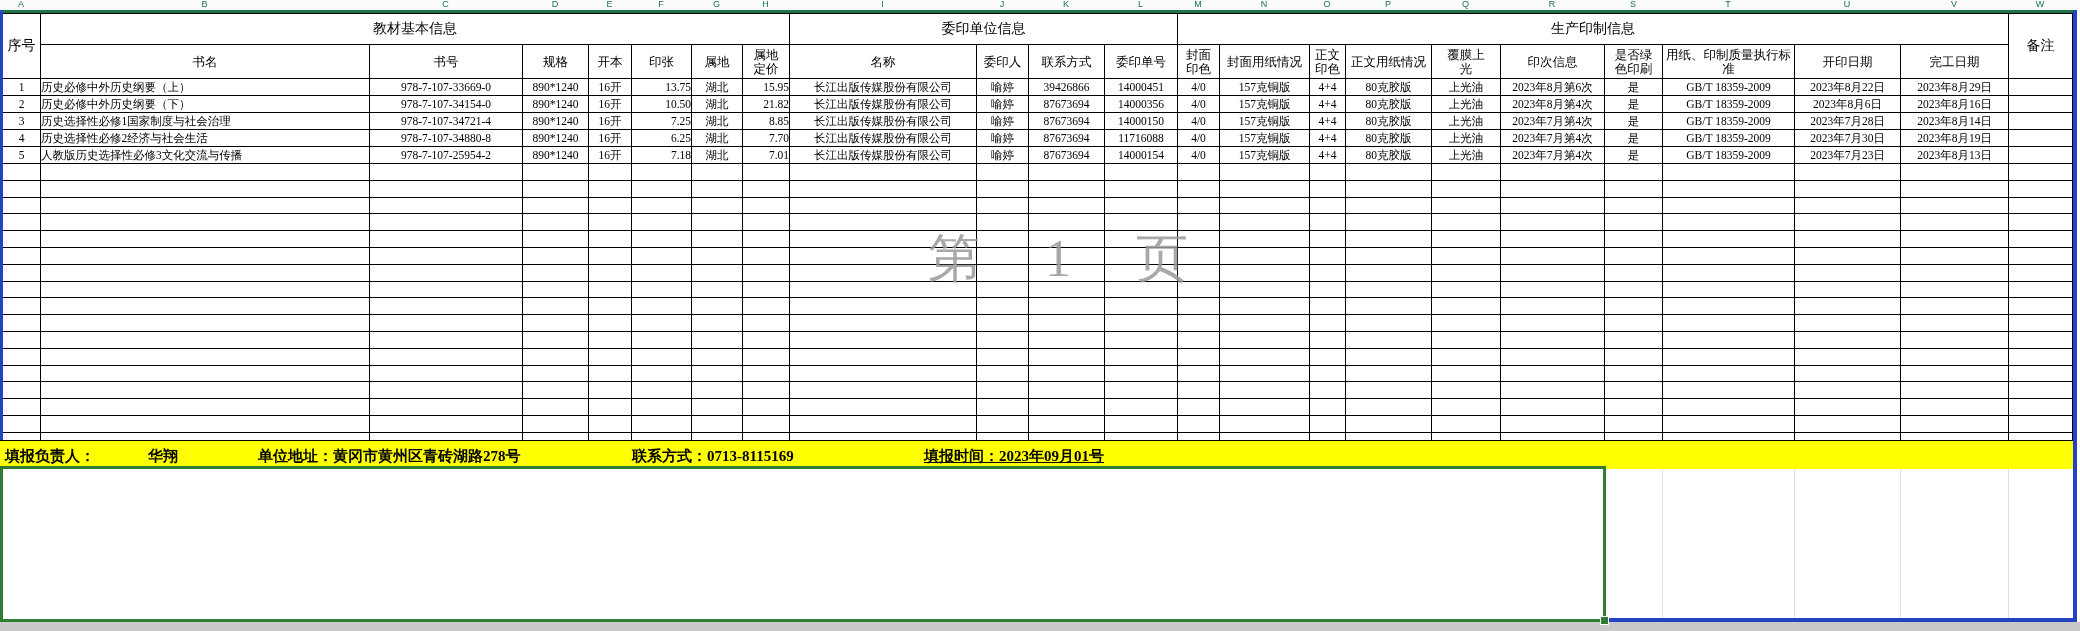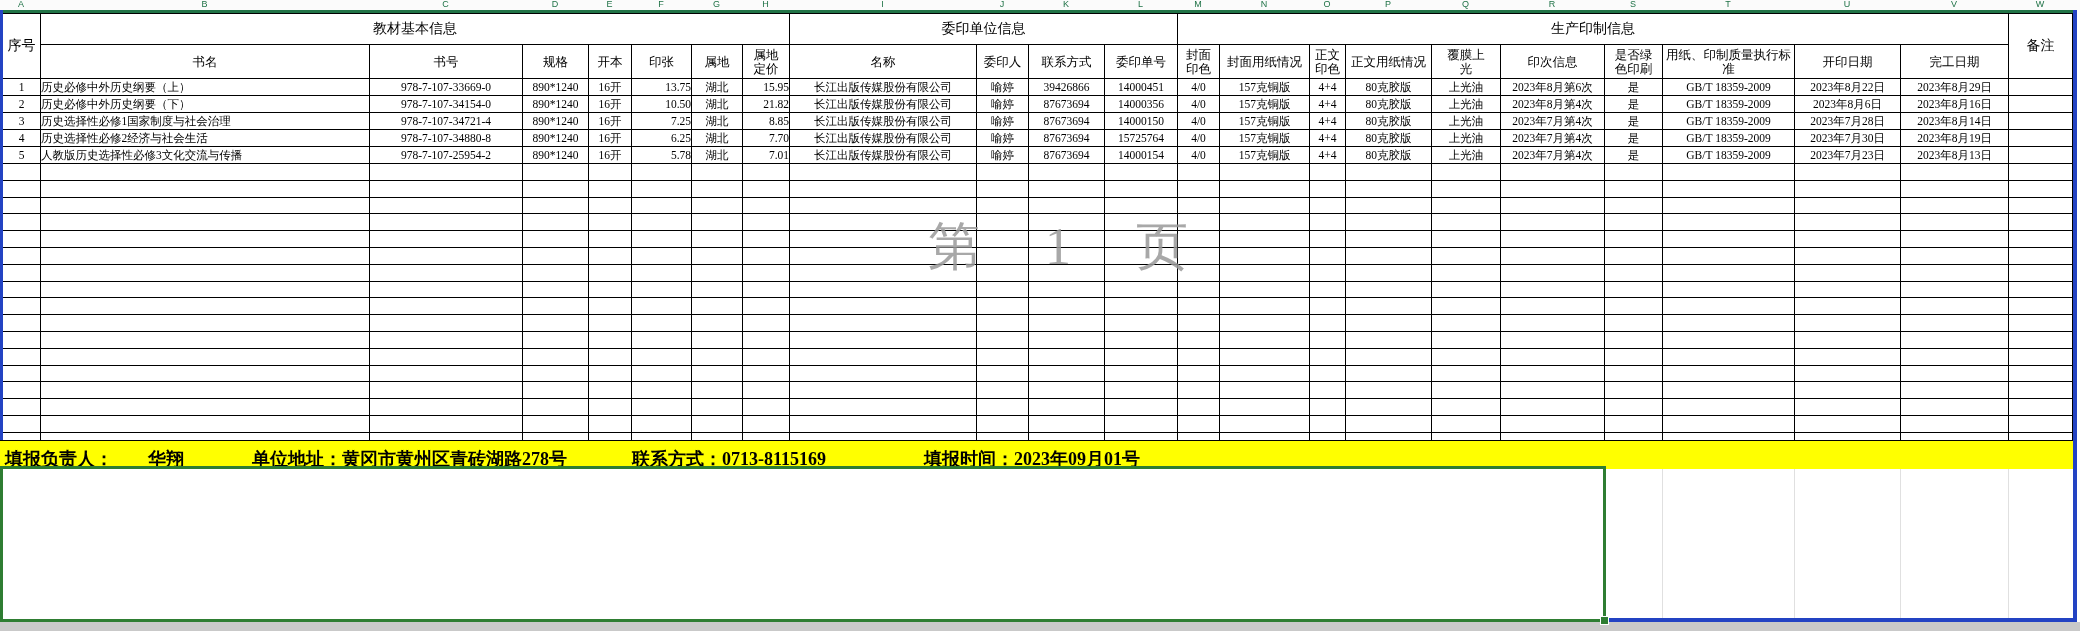--- a/index.html
+++ b/index.html
@@ -21,28 +21,28 @@
   table.grid th{font-weight:normal;text-align:center;}
   tr.group-row th{height:30px;font-size:14px;}
   tr.leaf-row th{height:33px;font-size:12.5px;line-height:1.12;white-space:pre-line;}
   tbody td{height:16px;font-size:11.5px;line-height:15px;white-space:nowrap;}
   tbody tr.empty td{height:15.8px;}
   td.al{text-align:left;padding-left:3px;}
   td.ar{text-align:right;padding-right:6px;}
   td.ac{text-align:center;}
 
   
-  .watermark{position:absolute;left:928px;top:212px;font-size:52px;color:#9a9a9a;opacity:.85;
+  .watermark{position:absolute;left:928px;top:224px;font-size:52px;color:#9a9a9a;opacity:.85;
              letter-spacing:26px;z-index:5;pointer-events:none;}
 
   
   .footerbar{position:absolute;left:0;top:440px;width:2073px;height:28px;background:#ffff00;
              border-top:1px solid #000;z-index:6;}
-  .footerbar span{position:absolute;top:6px;font-size:18px;font-weight:bold;color:#000;white-space:nowrap;}
-  .f1{left:5px;}.f2{left:148px;}.f3{left:252px;}.f4{left:632px;}.f5{left:924px;}
+  .footerbar span{position:absolute;top:6px;font-size:15px;font-weight:bold;color:#000;white-space:nowrap;}
+  .f1{left:5px;}.f2{left:148px;}.f3{left:258px;}.f4{left:632px;}.f5{left:924px;text-decoration:underline;}
 
   
   .vline{position:absolute;top:468px;height:150px;width:1px;background:#e0e0e0;}
   .sel-box{position:absolute;left:0;top:466px;width:1606px;height:156px;
            border:3px solid #2e7d32;box-sizing:border-box;background:transparent;z-index:7;}
   .fill-handle{position:absolute;left:1600px;top:616px;width:9px;height:9px;background:#2e7d32;
                border:1px solid #fff;box-sizing:border-box;z-index:8;}
   .pb-left{position:absolute;left:0;top:10px;width:3px;height:612px;background:#2343c3;z-index:4;}
   .pb-right{position:absolute;left:2073px;top:10px;width:4px;height:612px;background:#2343c3;z-index:4;}
   .pb-bottom{position:absolute;left:1600px;top:618px;width:477px;height:4px;background:#2343c3;z-index:4;}
@@ -226,40 +226,40 @@
             <td class="al">历史选择性必修2经济与社会生活</td>
             <td class="ac">978-7-107-34880-8</td>
             <td class="ac">890*1240</td>
             <td class="ac">16开</td>
             <td class="ar">6.25</td>
             <td class="ac">湖北</td>
             <td class="ar">7.70</td>
             <td class="ac">长江出版传媒股份有限公司</td>
             <td class="ac">喻婷</td>
             <td class="ac">87673694</td>
-            <td class="ac">15725764</td>
+            <td class="ac">11716088</td>
             <td class="ac">4/0</td>
             <td class="ac">157克铜版</td>
             <td class="ac">4+4</td>
             <td class="ac">80克胶版</td>
             <td class="ac">上光油</td>
             <td class="ac">2023年7月第4次</td>
             <td class="ac">是</td>
             <td class="ac">GB/T 18359-2009</td>
             <td class="ac">2023年7月30日</td>
             <td class="ac">2023年8月19日</td>
             <td class="ac"></td>
           </tr>
           <tr>
             <td class="ac">5</td>
             <td class="al">人教版历史选择性必修3文化交流与传播</td>
             <td class="ac">978-7-107-25954-2</td>
             <td class="ac">890*1240</td>
             <td class="ac">16开</td>
-            <td class="ar">5.78</td>
+            <td class="ar">7.18</td>
             <td class="ac">湖北</td>
             <td class="ar">7.01</td>
             <td class="ac">长江出版传媒股份有限公司</td>
             <td class="ac">喻婷</td>
             <td class="ac">87673694</td>
             <td class="ac">14000154</td>
             <td class="ac">4/0</td>
             <td class="ac">157克铜版</td>
             <td class="ac">4+4</td>
             <td class="ac">80克胶版</td>

